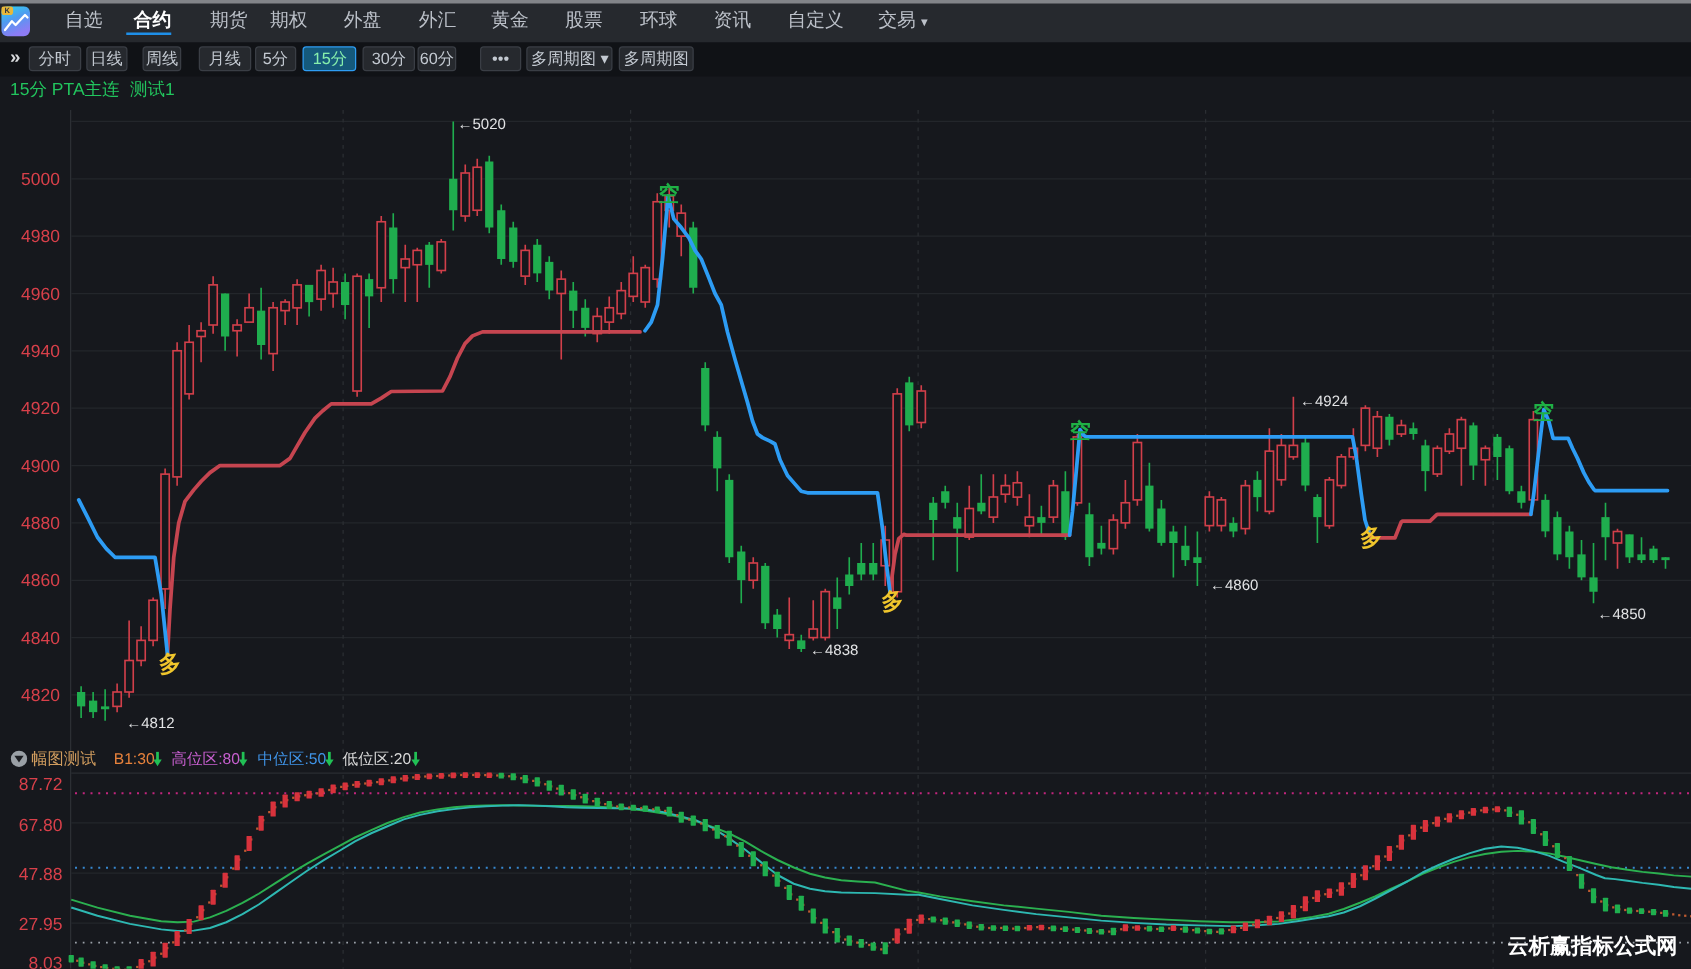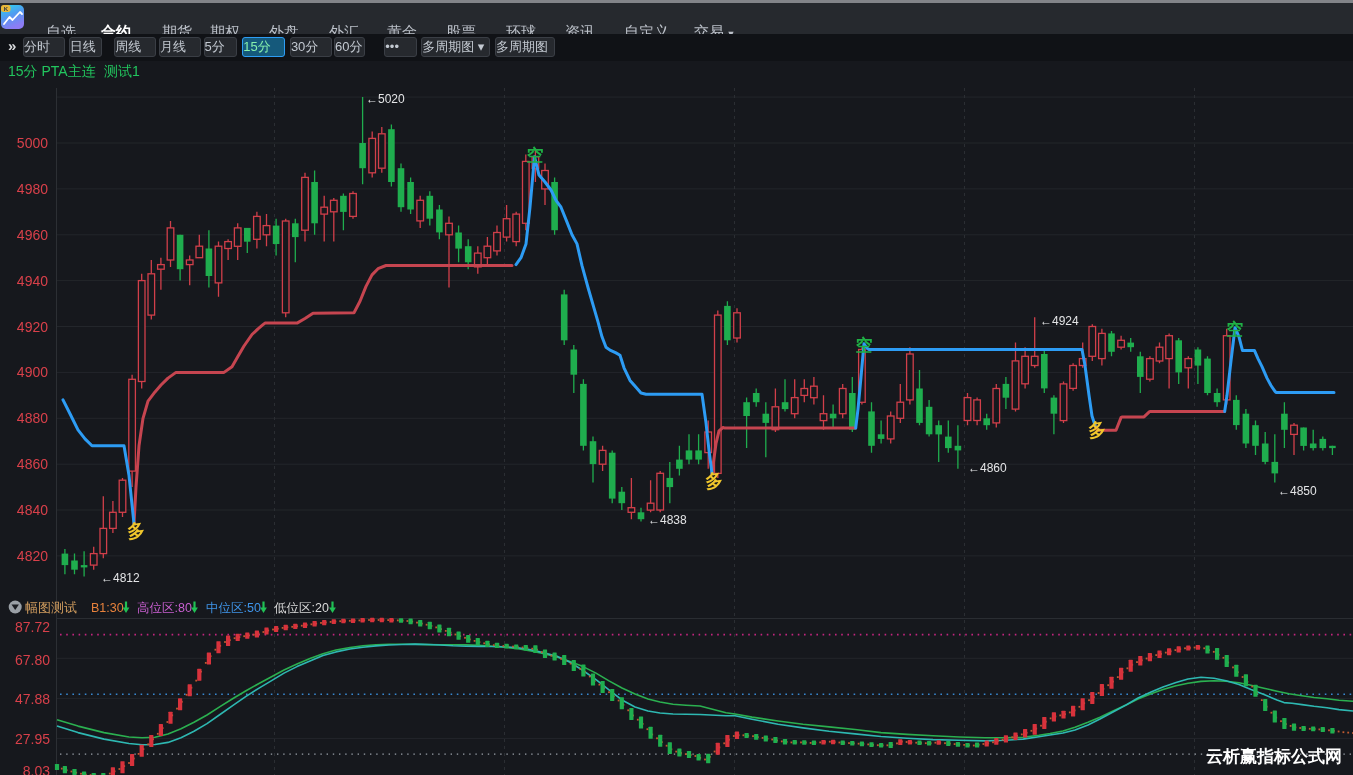--- a/index.html
+++ b/index.html
@@ -1,23 +1,23 @@
 <!DOCTYPE html>
 <html><head><meta charset="utf-8"><style>
 *{margin:0;padding:0;box-sizing:border-box}
 html,body{width:1353px;height:775px;overflow:hidden;background:#111318;font-family:"Liberation Sans",sans-serif}
 #top{position:absolute;left:0;top:0;width:100%;height:2.5px;background:#828489}
 #menubar{position:absolute;left:0;top:2.5px;width:100%;height:31.5px;background:#26292e}
-.mi{position:absolute;top:20px;height:21px;color:#bcc1c9;font-size:15px;text-align:left}
+.mi{position:absolute;top:4px;height:21px;color:#bcc1c9;font-size:15px;text-align:right}
 .mi.act{color:#fff;font-weight:bold;border-bottom:2.5px solid #1e8fe8;padding-bottom:2px}
 .caret{font-size:9px;color:#bcc1c9}
 #logo{position:absolute;left:1px;top:5px}
 #toolrow{position:absolute;left:0;top:34px;width:100%;height:27px;background:#101216}
 .tb{position:absolute;top:3px;height:19.5px;background:#26292e;border:1px solid #3a3e45;
- border-radius:3px;color:#c3c9d1;font-size:13px;line-height:17.5px}
+ border-radius:3px;color:#c3c9d1;font-size:13px;text-align:center;line-height:17.5px}
 .tb.sel{background:#15597b;border:1.5px solid #2e9df4;color:#86efac}
 #chev{position:absolute;left:8px;top:37px;color:#d8dadd;font-size:15px;font-weight:bold}
 #row3{position:absolute;left:8px;top:63px;width:600px;height:17px;color:#22c55e;font-size:14px}
 #chart{position:absolute;left:0;top:0;background:transparent}
 svg text{font-family:"Liberation Sans",sans-serif}
 .ax{fill:#d8404a;font-size:14px;text-anchor:end}
 .ann{fill:#e3e4e6;font-size:12px}
 .duo{fill:#f0c62c;font-size:18px;font-weight:bold}
 .kong{fill:#1fb045;font-size:17px;font-weight:bold}
 .h1{fill:#d09c5e;font-size:13px}
@@ -41,21 +41,21 @@
     <div class="mi" style="left:387px;width:36px">黄金</div>
     <div class="mi" style="left:446px;width:36px">股票</div>
     <div class="mi" style="left:506px;width:36px">环球</div>
     <div class="mi" style="left:565px;width:36px">资讯</div>
     <div class="mi" style="left:624px;width:51px">自定义</div>
     <div class="mi" style="left:694px;width:50px">交易<span class="caret"> ▼</span></div>
   </div>
 <div id="toolrow">
     <div class="tb" style="left:22.9px;width:41.7px">分时</div>
     <div class="tb" style="left:68.8px;width:33px">日线</div>
-    <div class="tb" style="left:114.2px;width:42px">周线</div>
+    <div class="tb" style="left:114.2px;width:31px">周线</div>
     <div class="tb" style="left:158.9px;width:41.7px">月线</div>
     <div class="tb" style="left:203.6px;width:33.6px">5分</div>
     <div class="tb sel" style="left:242.3px;width:43.2px">15分</div>
     <div class="tb" style="left:289.9px;width:42.5px">30分</div>
     <div class="tb" style="left:334px;width:31px">60分</div>
     <div class="tb" style="left:384.3px;width:32.4px">•••</div>
     <div class="tb" style="left:421.2px;width:69.3px">多周期图 ▾</div>
     <div class="tb" style="left:495.0px;width:60.0px">多周期图</div>
   </div>
 <div id="chev">»</div>

